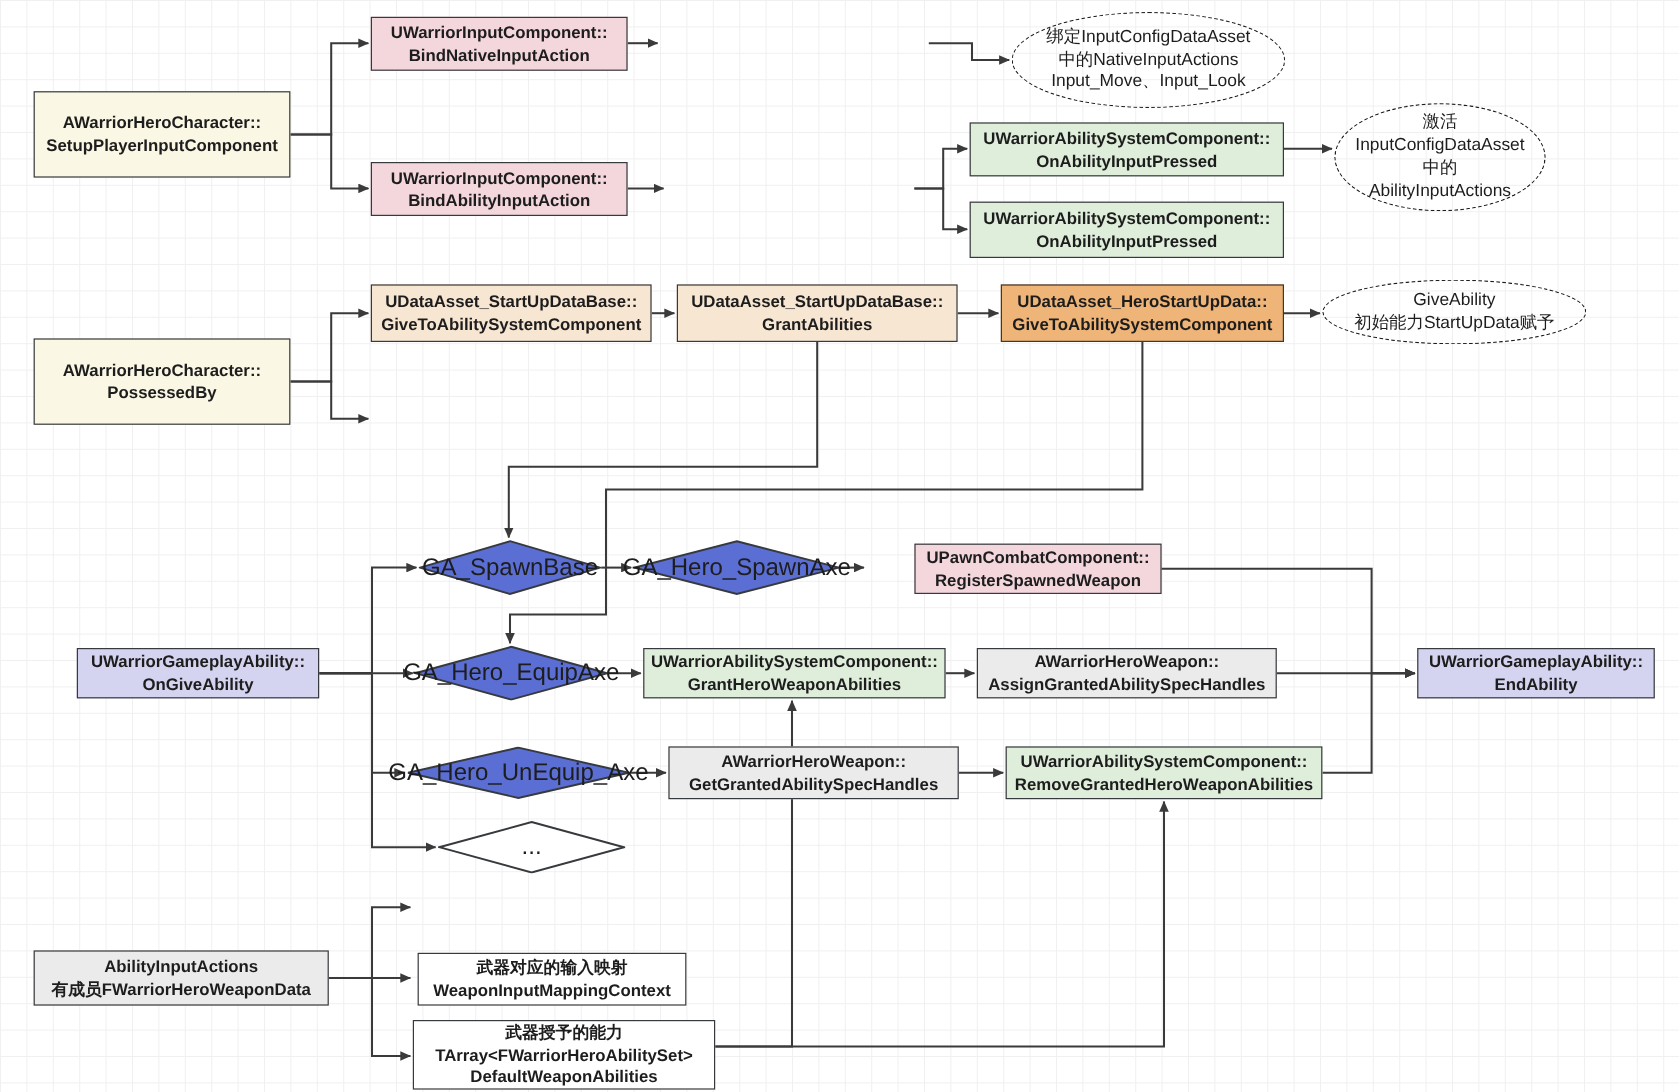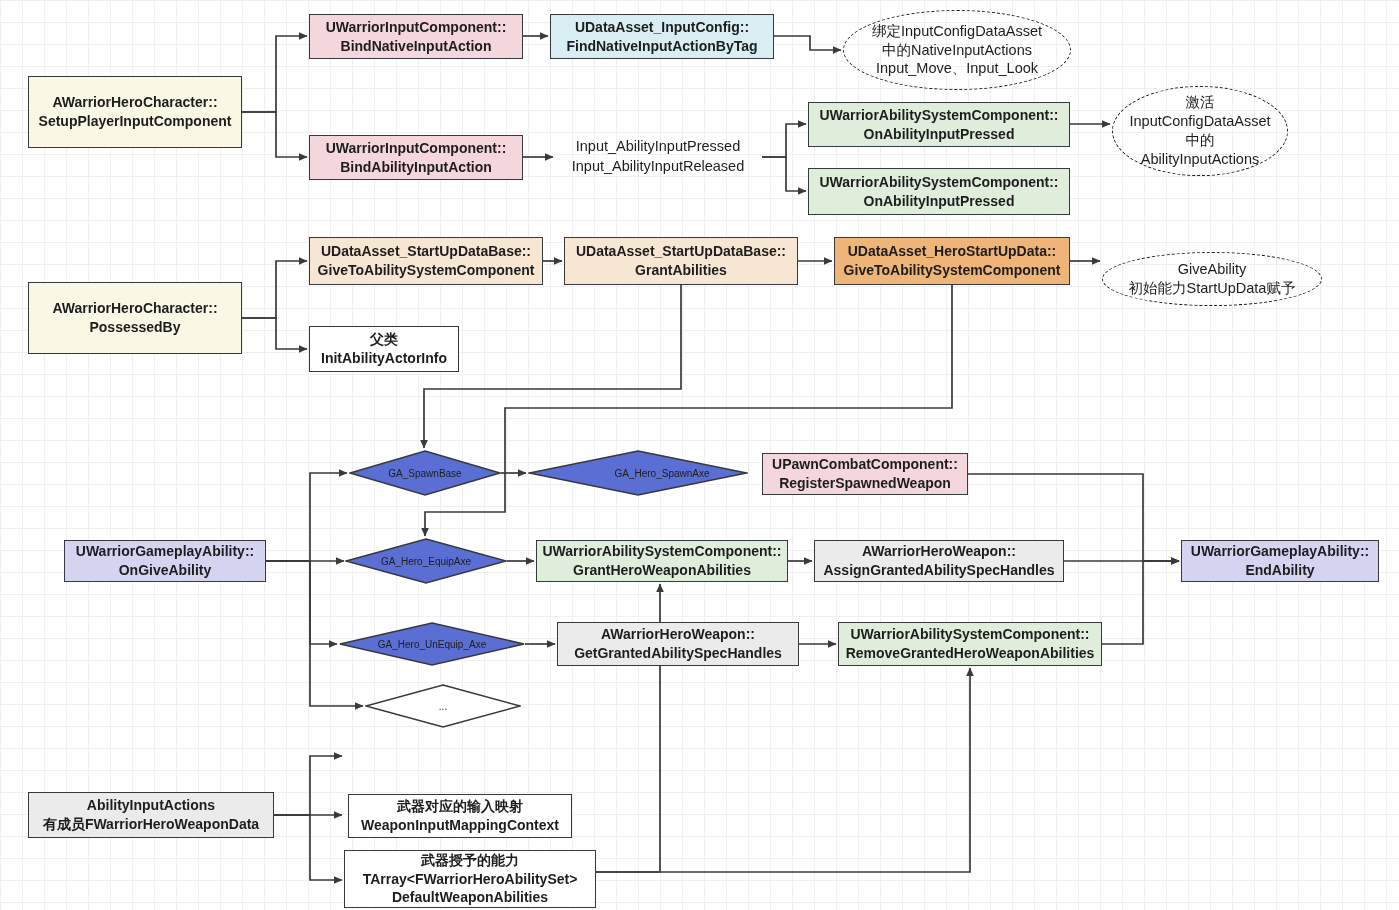--- a/index.html
+++ b/index.html
@@ -48,21 +48,21 @@
     border:1.8px dashed #1d1d1d;
     border-radius:50%;
     font-size:14.5px;line-height:1.3;color:#1d1d1d;
     background:transparent;
     padding:0 14px;
   }
   .diamond{
     position:absolute;
     display:flex;align-items:center;justify-content:center;
     text-align:center;
-    font-size:10px;color:#1d1d1d;
+    font-size:20px;color:#1d1d1d;
   }
   .diamond .dshape{
     position:absolute;left:0;top:0;width:100%;height:100%;
   }
   .diamond .dtext{position:relative;z-index:2;}
 </style>
 </head>
 <body>
 
 <div id="canvas">
@@ -124,22 +124,20 @@
       <path d="M596,872 L970,872 L970,668"></path>
     </g>
   </svg>
 
   <div class="node" style="left:28px;top:76px;width:214px;height:72px;background:#faf7e4;">AWarriorHeroCharacter::
 SetupPlayerInputComponent</div>
 
   <div class="node" style="left:309px;top:14px;width:214px;height:45px;background:#f4d7dd;">UWarriorInputComponent::
 BindNativeInputAction</div>
 
-  <div class="node" style="left:550px;top:14px;width:224px;height:45px;background:#d8eef3;">UDataAsset_InputConfig::
-FindNativeInputActionByTag</div>
 
   <div class="node" style="left:309px;top:135px;width:214px;height:45px;background:#f4d7dd;">UWarriorInputComponent::
 BindAbilityInputAction</div>
 
   <div class="node" style="left:808px;top:102px;width:262px;height:45px;background:#dfeedb;">UWarriorAbilitySystemComponent::
 OnAbilityInputPressed</div>
 
   <div class="node" style="left:808px;top:168px;width:262px;height:47px;background:#dfeedb;">UWarriorAbilitySystemComponent::
 OnAbilityInputPressed</div>
 
@@ -148,22 +146,20 @@
 
   <div class="node" style="left:309px;top:237px;width:234px;height:48px;background:#f7e6d2;">UDataAsset_StartUpDataBase::
 GiveToAbilitySystemComponent</div>
 
   <div class="node" style="left:564px;top:237px;width:234px;height:48px;background:#f7e6d2;">UDataAsset_StartUpDataBase::
 GrantAbilities</div>
 
   <div class="node" style="left:834px;top:237px;width:236px;height:48px;background:#eeb478;">UDataAsset_HeroStartUpData::
 GiveToAbilitySystemComponent</div>
 
-  <div class="node" style="left:309px;top:326px;width:150px;height:46px;background:#ffffff;">父类
-InitAbilityActorInfo</div>
 
   <div class="node" style="left:722px;top:453px;width:206px;height:42px;background:#f4d7dd;margin-left:40px;">UPawnCombatComponent::
 RegisterSpawnedWeapon</div>
 
   <div class="node" style="left:64px;top:540px;width:202px;height:42px;background:#d4d4f0;">UWarriorGameplayAbility::
 OnGiveAbility</div>
 
   <div class="node" style="left:536px;top:540px;width:252px;height:42px;background:#dfeedb;">UWarriorAbilitySystemComponent::
 GrantHeroWeaponAbilities</div>
 
@@ -190,21 +186,21 @@
 TArray&lt;FWarriorHeroAbilitySet&gt;
 DefaultWeaponAbilities</div>
 
   <div class="diamond" style="left:349px;top:450px;width:152px;height:46px;">
     <svg class="dshape" viewBox="0 0 152 46" preserveAspectRatio="none">
       <polygon points="76,1 151,23 76,45 1,23" fill="#5b6ed4" stroke="#36393d" stroke-width="1.6"></polygon>
     </svg>
     <span class="dtext">GA_SpawnBase</span>
   </div>
 
-  <div class="diamond" style="left:528px;top:450px;width:172px;height:46px;padding-left:48px;">
+  <div class="diamond" style="left:528px;top:450px;width:172px;height:46px;">
     <svg class="dshape" viewBox="0 0 172 46" preserveAspectRatio="none">
       <polygon points="86,1 171,23 86,45 1,23" fill="#5b6ed4" stroke="#36393d" stroke-width="1.6"></polygon>
     </svg>
     <span class="dtext">GA_Hero_SpawnAxe</span>
   </div>
 
   <div class="diamond" style="left:345px;top:538px;width:162px;height:46px;">
     <svg class="dshape" viewBox="0 0 162 46" preserveAspectRatio="none">
       <polygon points="81,1 161,23 81,45 1,23" fill="#5b6ed4" stroke="#36393d" stroke-width="1.6"></polygon>
     </svg>
@@ -227,19 +223,17 @@
 
   <div class="ellipse" style="left:843px;top:10px;width:228px;height:80px;">绑定InputConfigDataAsset
 中的NativeInputActions
 Input_Move、Input_Look</div>
 
   <div class="ellipse" style="left:1112px;top:86px;width:176px;height:90px;">激活
 InputConfigDataAsset
 中的
 AbilityInputActions</div>
 
-  <div class="ellipse" style="left:1102px;top:252px;width:220px;height:54px;">GiveAbility
+  <div class="ellipse" style="left:1102px;top:233px;width:220px;height:54px;">GiveAbility
 初始能力StartUpData赋予</div>
 
-  <div class="lbl" style="left:558px;top:135px;width:200px;height:44px;">Input_AbilityInputPressed
-Input_AbilityInputReleased</div>
 
 </div>
 
 </body></html>

